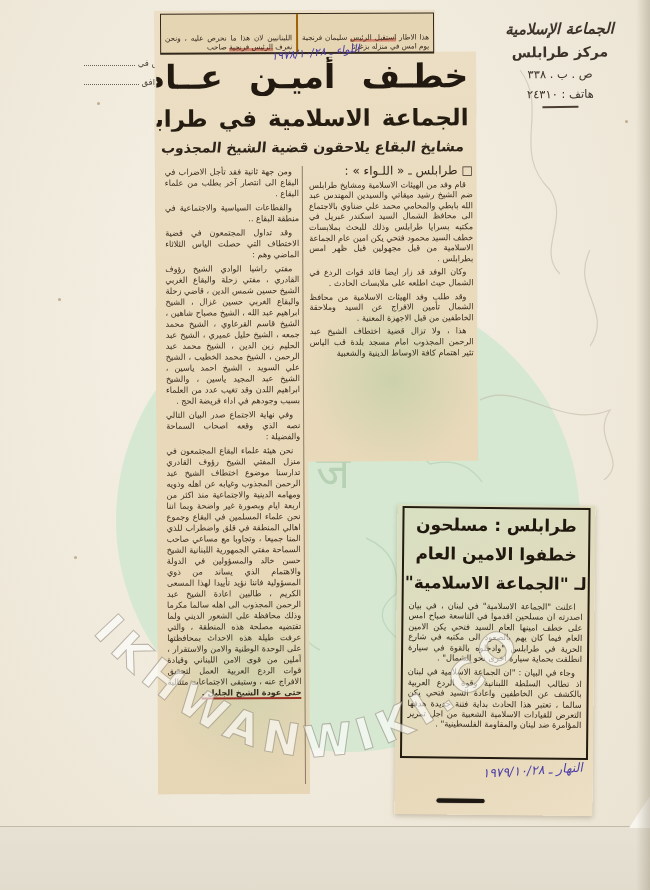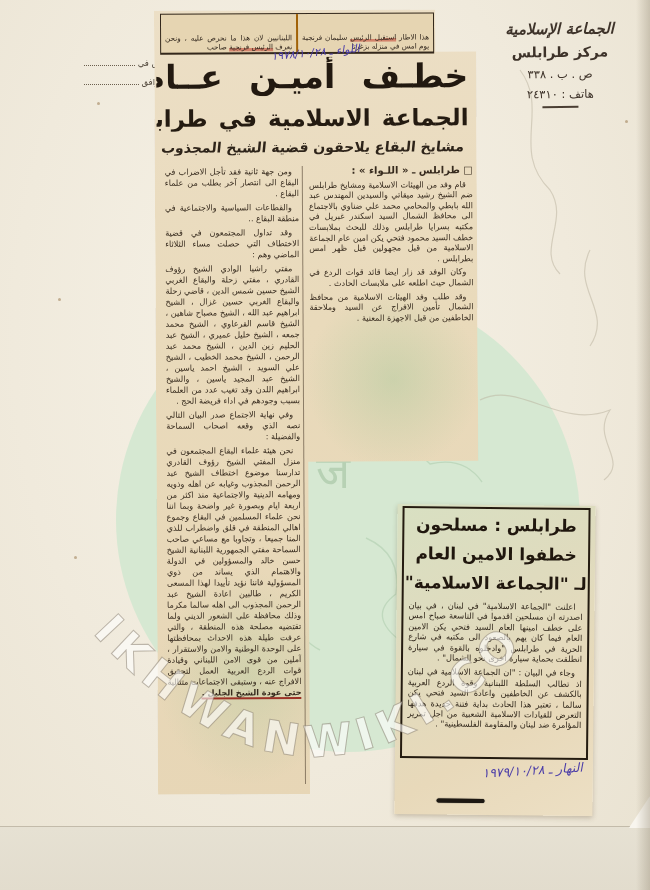--- a/index.html
+++ b/index.html
@@ -52,21 +52,21 @@
     white-space:nowrap;overflow:hidden;}
   .subhead{left:2px;top:129px;width:312px;text-align:center;direction:rtl;
     font-size:14px;font-weight:bold;color:#2e241a;transform:skewX(-6deg);
     white-space:nowrap;overflow:hidden;}
   .col-rule{left:147px;top:156px;width:1px;height:618px;background:#5a4c3a;opacity:.65;}
   .col-right{left:154px;top:156px;width:164px;height:296px;overflow:hidden;
     direction:rtl;text-align:justify;font-size:8.1px;line-height:10.6px;color:#362a1d;}
   .col-left{left:10px;top:156px;width:134px;height:622px;overflow:hidden;
     direction:rtl;text-align:justify;font-size:8.1px;line-height:11px;color:#362a1d;}
   .col-right p,.col-left p{margin:0 0 3px;text-indent:7px;}
-  .lead{font-weight:bold;font-size:10px;text-indent:0 !important;}
+  .lead{font-weight:normal;font-size:12px;text-indent:0 !important;}
   .u-red{border-bottom:2px solid #9c3126;font-weight:bold;}
   
   .clip-second{left:396px;top:505px;width:198px;height:310px;z-index:3;
     background:linear-gradient(150deg,#d8e0c2 0%,#dfdbbe 35%,#e8d9ba 70%,#ecdfc4 100%);
     box-shadow:0 2px 5px rgba(100,80,50,.3);transform:rotate(0.6deg);}
   .art-box{left:5px;top:2px;width:184px;height:248px;border:2px solid #241b10;overflow:hidden;}
   .art-h{text-align:center;direction:rtl;font-weight:bold;font-size:17px;line-height:25px;
     color:#20170e;padding-top:4px;white-space:nowrap;overflow:hidden;}
   .art-body{padding:5px 5px 0;direction:rtl;text-align:justify;font-size:8.2px;
     line-height:10.4px;color:#30261a;}
@@ -158,26 +158,27 @@
   <div class="abs headline2">الجماعة الاسلامية في طرابلس</div>
   <div class="abs subhead">مشايخ البقاع يلاحقون قضية الشيخ المجذوب</div>
 
   <div class="abs col-rule"></div>
 
   <div class="abs col-right">
     <p class="lead">□ طرابلس ـ « اللـواء » :</p>
     <p>قام وفد من الهيئات الاسلامية ومشايخ طرابلس ضم الشيخ رشيد ميقاتي والسيدين المهندس عبد الله بابطي والمحامي محمد علي ضناوي بالاجتماع الى محافظ الشمال السيد اسكندر غبريل في مكتبه بسرايا طرابلس وذلك للبحث بملابسات خطف السيد محمود فتحي يكن امين عام الجماعة الاسلامية من قبل مجهولين قبل ظهر امس بطرابلس .</p>
     <p>وكان الوفد قد زار ايضا قائد قوات الردع في الشمال حيث اطلعه على ملابسات الحادث .</p>
     <p>وقد طلب وفد الهيئات الاسلامية من محافظ الشمال تأمين الافراج عن السيد وملاحقة الخاطفين من قبل الاجهزة المعنية .</p>
+    <p>هذا ، ولا تزال قضية اختطاف الشيخ عبد الرحمن المجذوب امام مسجد بلدة قب الياس تثير اهتمام كافة الاوساط الدينية والشعبية</p>
   </div>
 
   <div class="abs col-left">
     <p>ومن جهة ثانية فقد تأجل الاضراب في البقاع الى انتصار آخر بطلب من علماء البقاع .</p>
     <p>والقطاعات السياسية والاجتماعية في منطقة البقاع ..</p>
-    <p>وقد تداول المجتمعون في قضية الاختطاف التي حصلت مساء الثلاثاء الماضي وهم :</p>
+    <p>وقد تداول المجتمعون في قضية الاختطاف التي حصلت الياس الثلاثاء الماضي وهم :</p>
     <p>مفتي راشيا الوادي الشيخ رؤوف القادري ، مفتي زحلة والبقاع الغربي الشيخ حسين شمس الدين ، قاضي زحلة والبقاع الغربي حسين غزال ، الشيخ ابراهيم عبد الله ، الشيخ مصباح شاهين ، الشيخ قاسم القرعاوي ، الشيخ محمد جمعه ، الشيخ خليل عميري ، الشيخ عبد الحليم زين الدين ، الشيخ محمد عبد الرحمن ، الشيخ محمد الخطيب ، الشيخ علي السويد ، الشيخ احمد ياسين ، الشيخ عبد المجيد ياسين ، والشيخ ابراهيم اللدن وقد تغيب عدد من العلماء بسبب وجودهم في اداء فريضة الحج .</p>
     <p>وفي نهاية الاجتماع صدر البيان التالي نصه الذي وقعه اصحاب السماحة والفضيلة :</p>
     <p><span>نحن هيئة علماء البقاع المجتمعون في منزل المفتي الشيخ رؤوف القادري تدارسنا موضوع اختطاف الشيخ عبد الرحمن المجذوب وغيابه عن اهله وذويه ومهامه الدينية والاجتماعية منذ اكثر من اربعة ايام وبصورة غير واضحة وبما اننا نحن علماء المسلمين في البقاع وجموع اهالي المنطقة في قلق واضطراب للذي المنا جميعا ، وتجاوبا مع مساعي صاحب السماحة مفتي الجمهورية اللبنانية الشيخ حسن خالد والمسؤولين في الدولة والاهتمام الذي يساند من ذوي المسؤولية فاننا نؤيد تأييدا لهذا المسعى الكريم ، طالبين اعادة الشيخ عبد الرحمن المجذوب الى اهله سالما مكرما وذلك محافظة على الشعور الديني ولما تقتضيه مصلحة هذه المنطقة ، والتي عرفت طيلة هذه الاحداث بمحافظتها على الوحدة الوطنية والامن والاستقرار ، آملين من قوى الامن اللبناني وقيادة قوات الردع العربية العمل لتحقيق الافراج عنه ، وستبقى الاجتماعات متتالية </span><span class="u-red">حتى عودة الشيخ الجليل .</span></p>
   </div>
 </div>
 
 <div class="abs clip-second">
   <div class="abs art-box">
     <div class="art-h">طرابلس : مسلحون</div>
     <div class="art-h">خطفوا الامين العام</div>

